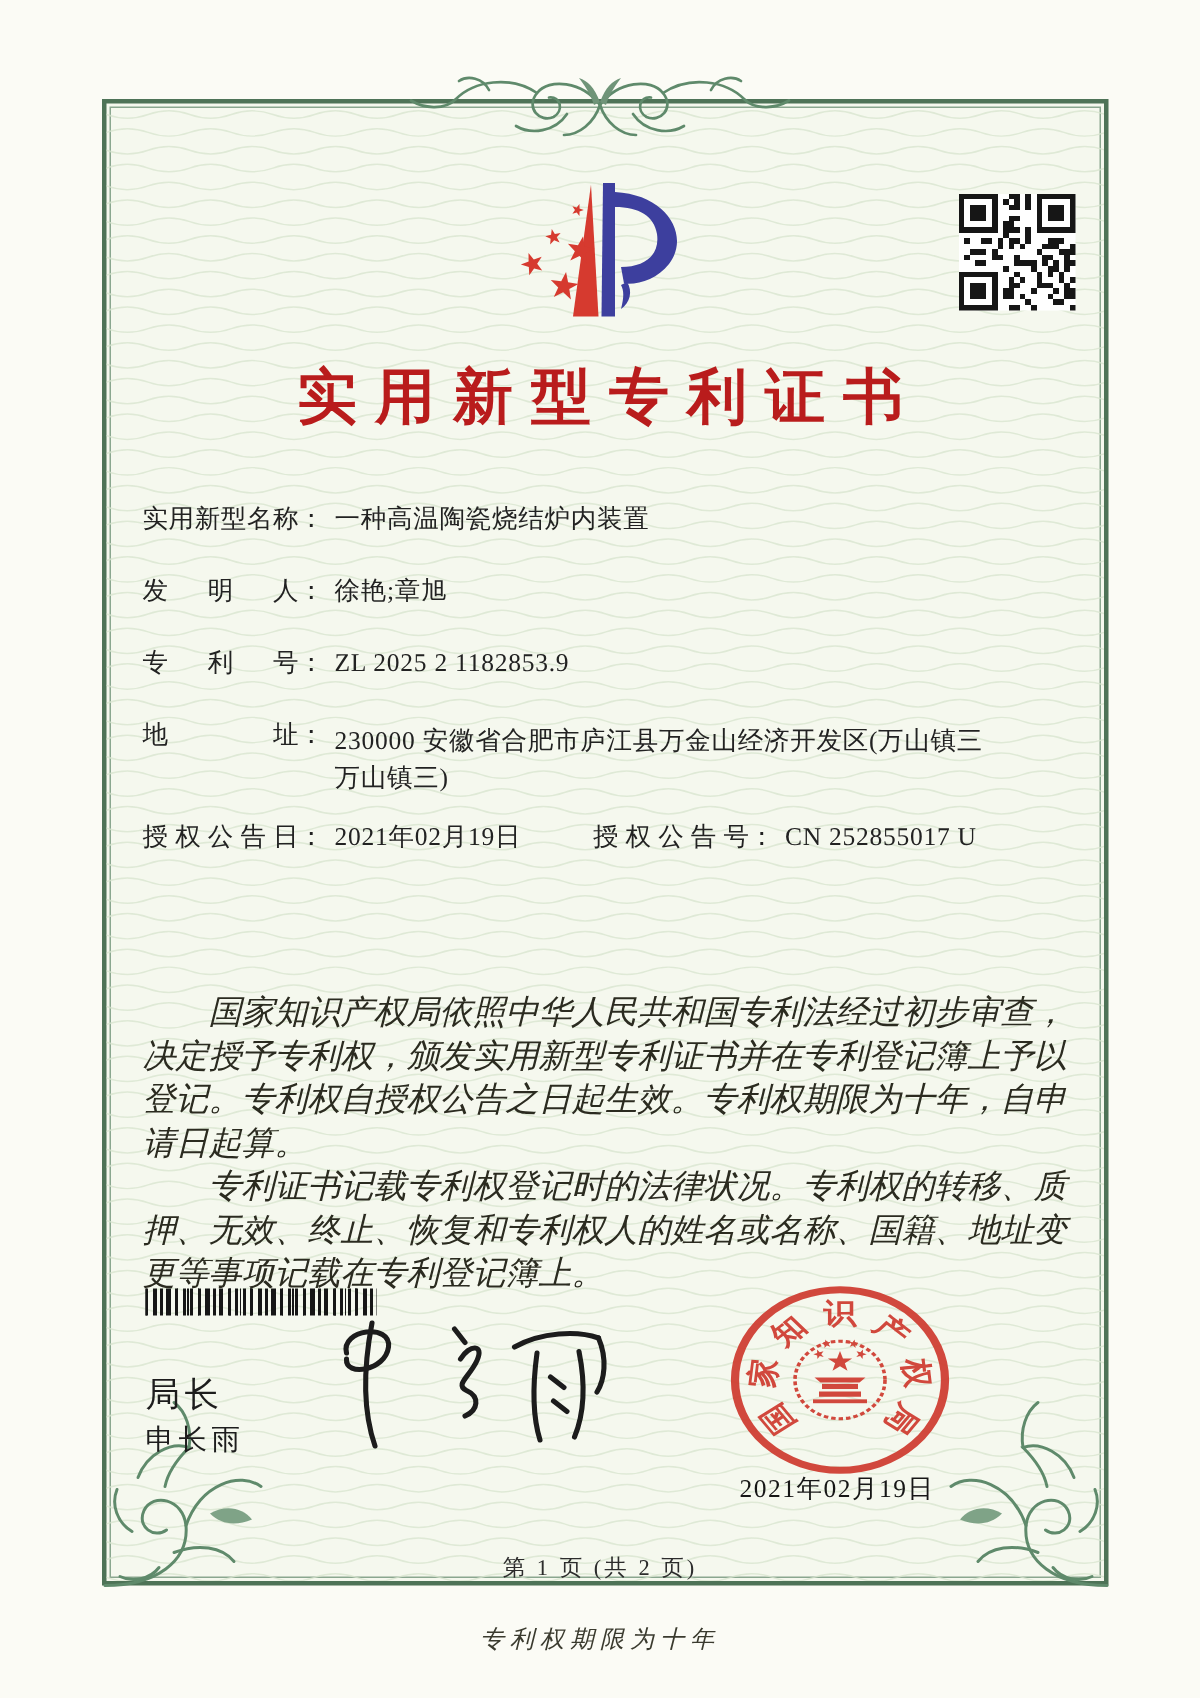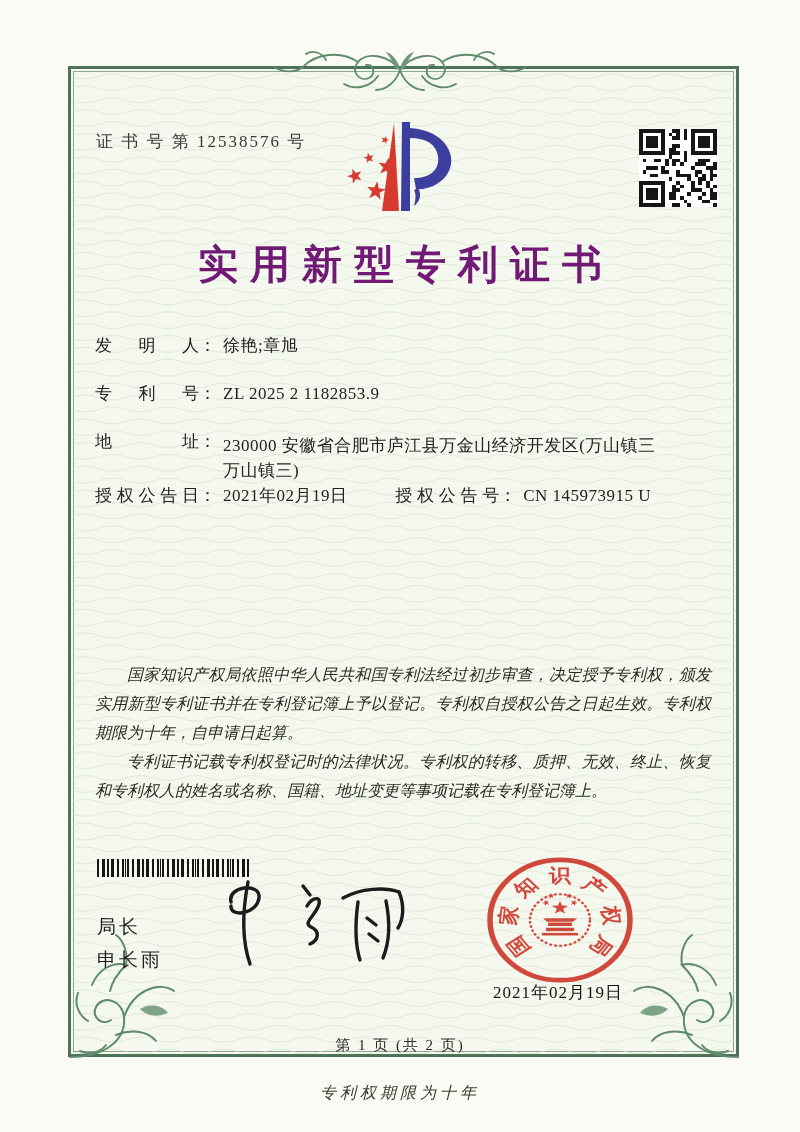--- a/index.html
+++ b/index.html
@@ -11,41 +11,41 @@
          border:3px solid #4e7357;background:#f5f8ee;box-sizing:border-box;}
   .frame-inner{position:absolute;left:2px;top:2px;right:2px;bottom:2px;
                border:1px solid #8aa78f;}
   .waves{position:absolute;left:0;top:0;width:100%;height:100%;opacity:.75;}
   
   .abs{position:absolute;z-index:3;}
   .cert-no{left:96px;top:130px;font-size:17px;letter-spacing:2px;color:#3a3a3a;}
   .logo{left:338px;top:118px;}
   .qr{left:639px;top:129px;}
   .doc-title{left:0;top:237px;width:800px;text-align:center;font-size:40px;
-             font-weight:bold;letter-spacing:12px;text-indent:12px;color:#701a75;}
+             font-weight:bold;letter-spacing:12px;text-indent:12px;color:#b91c1c;}
   
   .fields{left:95px;top:337px;width:620px;font-size:17px;}
   .field-row{margin-bottom:30px;line-height:18px;white-space:nowrap;}
   .field-label{display:inline-block;width:104px;text-align:justify;
                text-align-last:justify;vertical-align:top;}
   .colon{display:inline-block;vertical-align:top;}
   .field-value{display:inline-block;margin-left:7px;vertical-align:top;letter-spacing:.5px;}
-  .addr-row{margin-bottom:4px;}
+  .addr-row{margin-bottom:18px;}
   .addr-value{white-space:normal;width:460px;line-height:25px;}
   .pair-1{display:inline-block;width:296px;}
   
-  .body-text{left:95px;top:660px;width:616px;font-size:16px;line-height:29px;
+  .body-text{left:95px;top:660px;width:616px;font-size:22px;line-height:29px;
              text-align:justify;font-style:italic;color:#2b2b20;}
   .body-text p{margin:0;text-indent:2em;}
   
   .barcode{left:97px;top:859px;width:154px;height:18px;
     background-image:
       repeating-linear-gradient(90deg,#161616 0 2px,rgba(0,0,0,0) 2px 5px),
       repeating-linear-gradient(90deg,#161616 0 1px,rgba(0,0,0,0) 1px 7px);}
-  .signoff-title{left:97px;top:914px;font-size:19px;letter-spacing:3px;
+  .signoff-title{left:97px;top:914px;font-size:23px;letter-spacing:3px;
                  font-family:"Liberation Sans","DejaVu Sans",sans-serif;color:#1d1d1d;}
   .signoff-name{left:97px;top:947px;font-size:19px;letter-spacing:3px;
                 font-family:"Liberation Sans","DejaVu Sans",sans-serif;color:#1d1d1d;}
   .signature{left:215px;top:866px;}
   .seal{left:472px;top:846px;z-index:4;}
   .seal-date{left:493px;top:981px;font-size:17px;letter-spacing:1px;color:#161616;z-index:5;}
   .page-info{left:0;top:1036px;width:800px;text-align:center;font-size:15px;
              letter-spacing:2px;color:#2c2c2c;}
   .back-note{left:0;top:1083px;width:800px;text-align:center;font-size:16px;
              letter-spacing:4px;font-style:italic;color:#3a3a2e;}
@@ -183,21 +183,20 @@
       <path d="M62,92 C72,64 98,56 112,66"></path>
       <path d="M54,110 C70,104 86,106 94,116"></path>
       <path d="M30,60 C36,44 52,36 64,40 C56,48 50,56 48,66"></path>
       <path d="M26,96 C16,90 12,78 16,68"></path>
       <path d="M78,84 C88,78 100,80 106,88 C96,92 86,92 78,84 Z" fill="#7fa387" stroke="none"></path>
       <path d="M44,120 C38,128 26,130 18,126"></path>
       <path d="M64,40 C66,28 62,16 54,10"></path>
     </g>
   </svg>
 
-  <div class="abs cert-no">证 书 号 第 12538576 号</div>
 
   <svg class="abs logo" width="132" height="102" viewBox="0 0 132 102">
     <defs>
       <polygon id="star" points="0,-10 2.35,-3.24 9.51,-3.09 3.8,1.24 5.88,8.09 0,4 -5.88,8.09 -3.8,1.24 -9.51,-3.09 -2.35,-3.24"></polygon>
     </defs>
 
     <polygon points="56,5 61,93 44,93" fill="#d63a2f"></polygon>
 
     <g fill="#3d3f9e">
       <polygon points="64,4 72,4 72,93 63,93"></polygon>
@@ -324,34 +323,37 @@
       <rect x="9" y="20" width="1" height="1" fill="#161616"></rect>
       <rect x="10" y="20" width="1" height="1" fill="#161616"></rect>
       <rect x="13" y="20" width="1" height="1" fill="#161616"></rect>
       <rect x="20" y="20" width="1" height="1" fill="#161616"></rect>
     </svg>
 
   <div class="abs doc-title">实用新型专利证书</div>
 
   <div class="abs fields">
     <div class="field-row">
+      <span class="field-label">实用新型名称</span><span class="colon">：</span><span class="field-value">一种高温陶瓷烧结炉内装置</span>
+    </div>
+    <div class="field-row">
       <span class="field-label">发明人</span><span class="colon">：</span><span class="field-value">徐艳;章旭</span>
     </div>
     <div class="field-row">
       <span class="field-label">专利号</span><span class="colon">：</span><span class="field-value">ZL 2025 2 1182853.9</span>
     </div>
     <div class="field-row addr-row">
       <span class="field-label">地址</span><span class="colon">：</span><span class="field-value addr-value"><span>230000 安徽省合肥市庐江县万金山经济开发区(万山镇三</span><br><span>万山镇三)</span></span>
     </div>
     <div class="field-row">
       <span class="pair-1">
         <span class="field-label">授权公告日</span><span class="colon">：</span><span class="field-value">2021年02月19日</span>
       </span>
       <span>
-        <span class="field-label">授权公告号</span><span class="colon">：</span><span class="field-value">CN 145973915 U</span>
+        <span class="field-label">授权公告号</span><span class="colon">：</span><span class="field-value">CN 252855017 U</span>
       </span>
     </div>
   </div>
 
   <div class="abs body-text">
     <p>国家知识产权局依照中华人民共和国专利法经过初步审查，决定授予专利权，颁发实用新型专利证书并在专利登记簿上予以登记。专利权自授权公告之日起生效。专利权期限为十年，自申请日起算。</p>
     <p>专利证书记载专利权登记时的法律状况。专利权的转移、质押、无效、终止、恢复和专利权人的姓名或名称、国籍、地址变更等事项记载在专利登记簿上。</p>
   </div>
 
   <div class="abs barcode"></div>

